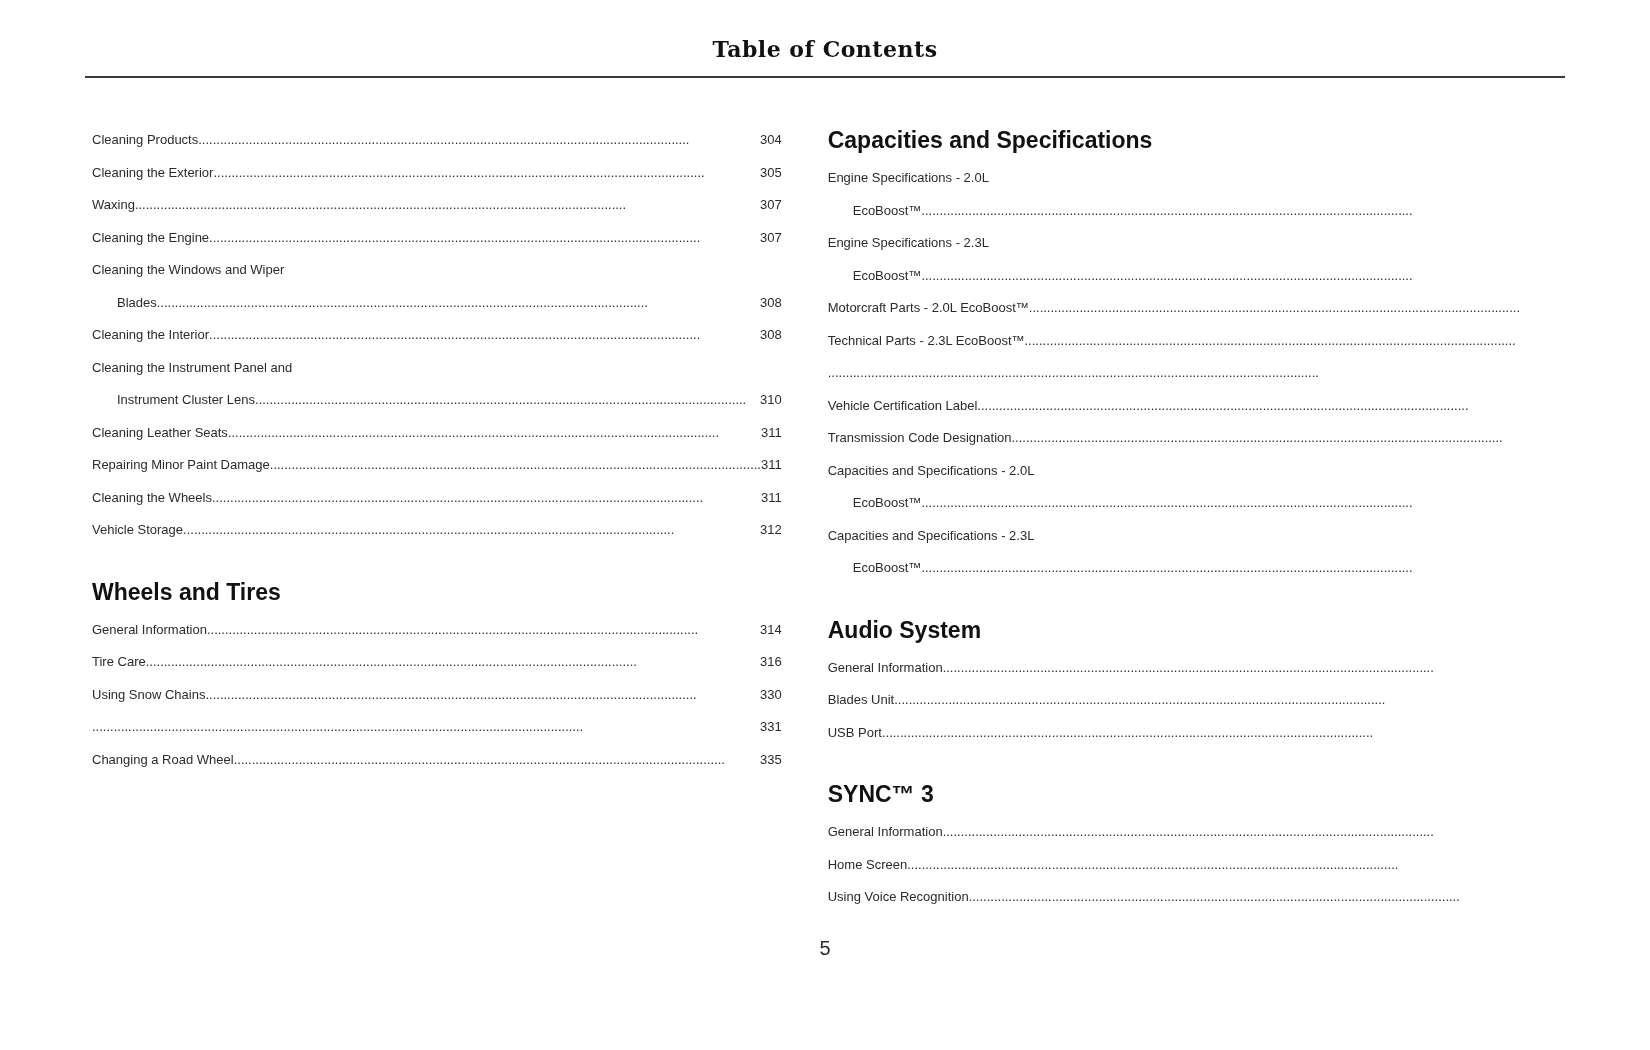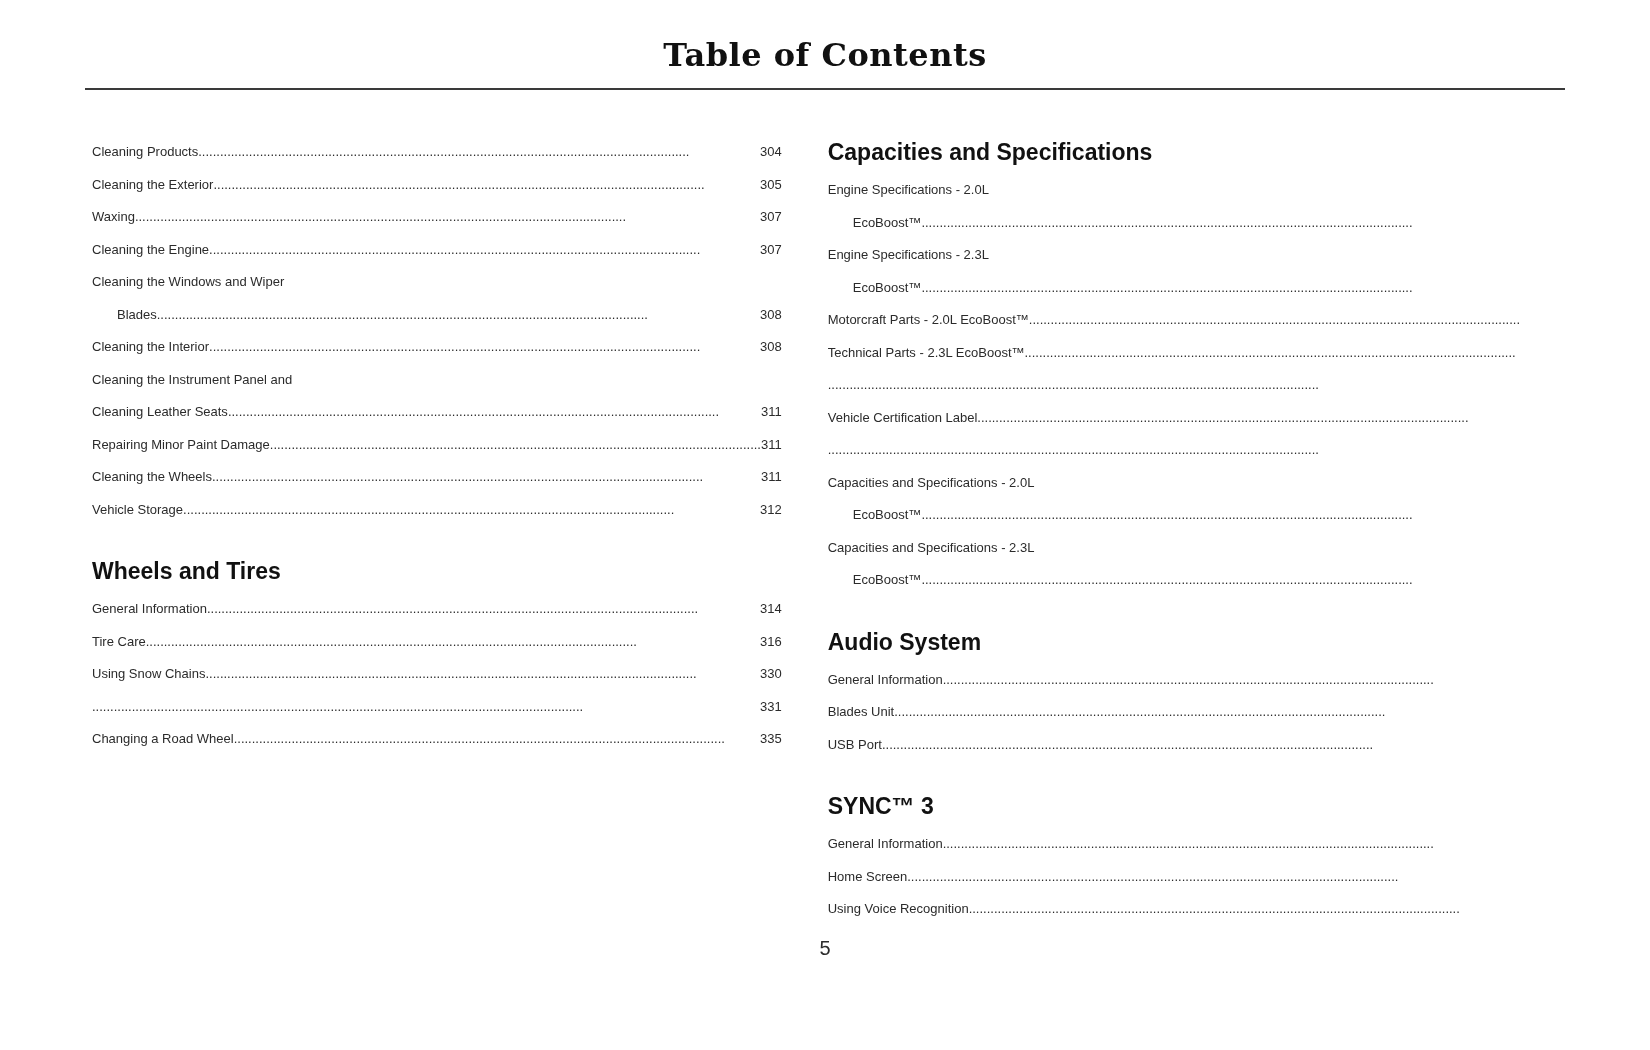--- a/index.html
+++ b/index.html
@@ -8,21 +8,21 @@
     width: 1650px;
     height: 1050px;
     position: relative;
     overflow: hidden;
     font-family: "Liberation Sans", sans-serif;
     color: #2b2b2b;
   }
   header { padding-top: 36px; text-align: center; }
   h1 {
     font-family: "DejaVu Serif", "Liberation Serif", serif;
-    font-size: 32px;
+    font-size: 22px;
     font-weight: 700;
     color: #111111;
     letter-spacing: 0.5px;
   }
   .rule {
     margin: 14px 85px 0 85px;
     border-top: 2px solid #3a3a3a;
   }
   .columns {
     display: grid;
@@ -114,20 +114,25 @@
           </div>
           <div class="entry">
             <div class="row">
               <span class="label">Cleaning the Interior</span>
               <span class="leader"></span>
               <span class="pg">308</span>
             </div>
           </div>
           <div class="entry">
             <div class="l1"><span class="label">Cleaning the Instrument Panel and</span></div>
+            <div class="row cont">
+              <span class="label">Instrument Cluster Lens</span>
+              <span class="leader"></span>
+              <span class="pg">310</span>
+            </div>
           </div>
           <div class="entry">
             <div class="row">
               <span class="label">Cleaning Leather Seats</span>
               <span class="leader"></span>
               <span class="pg">311</span>
             </div>
           </div>
           <div class="entry">
             <div class="row">
@@ -224,20 +229,21 @@
             </div>
           </div>
           <div class="entry">
             <div class="row">
               <span class="label">Vehicle Certification Label</span>
               <span class="leader"></span>
             </div>
           </div>
           <div class="entry">
             <div class="row">
+              <span class="label">Transmission Code Designation</span>
               <span class="leader"></span>
             </div>
           </div>
           <div class="entry">
             <div class="l1"><span class="label">Capacities and Specifications - 2.0L</span></div>
             <div class="row cont">
               <span class="label">EcoBoost™</span>
               <span class="leader"></span>
             </div>
           </div>

